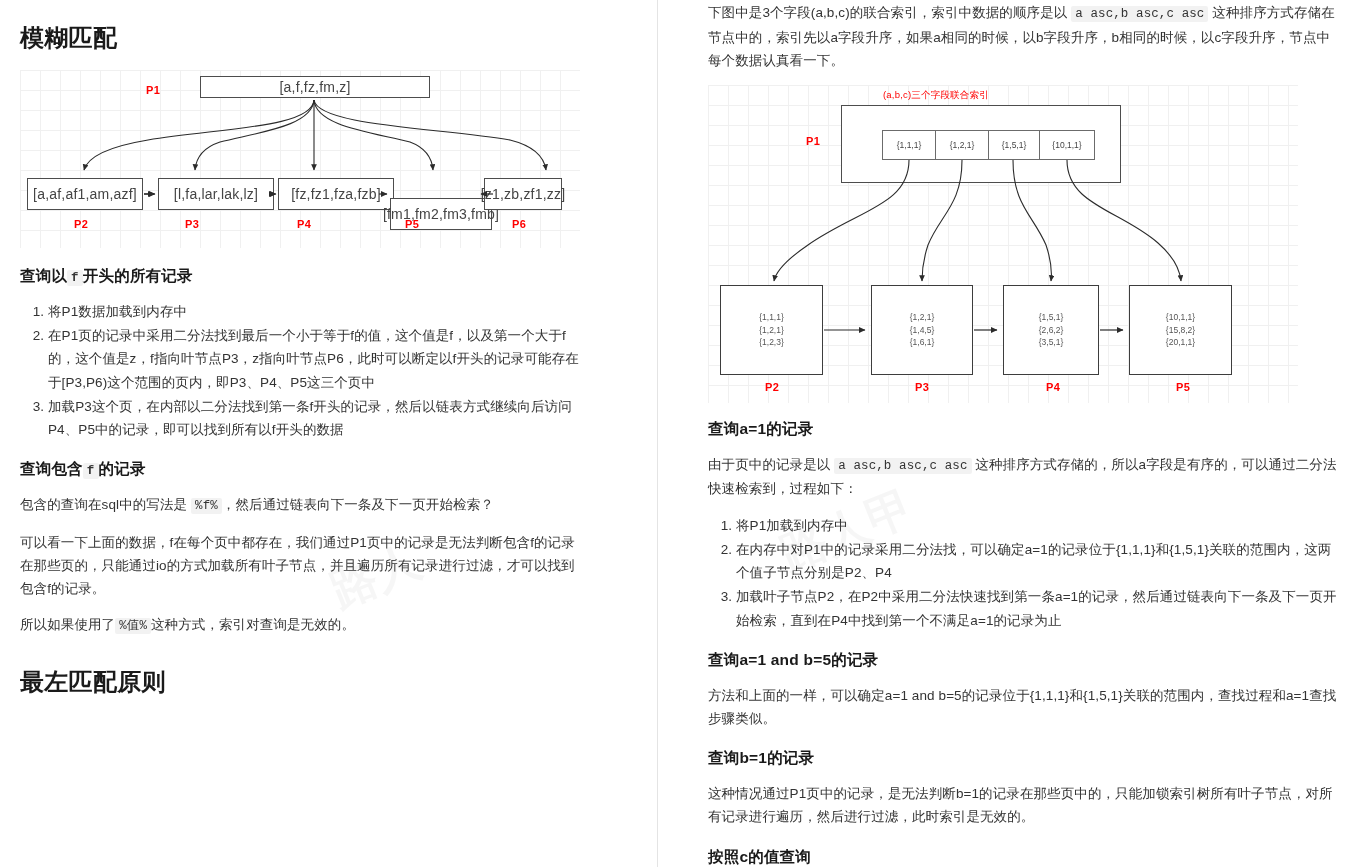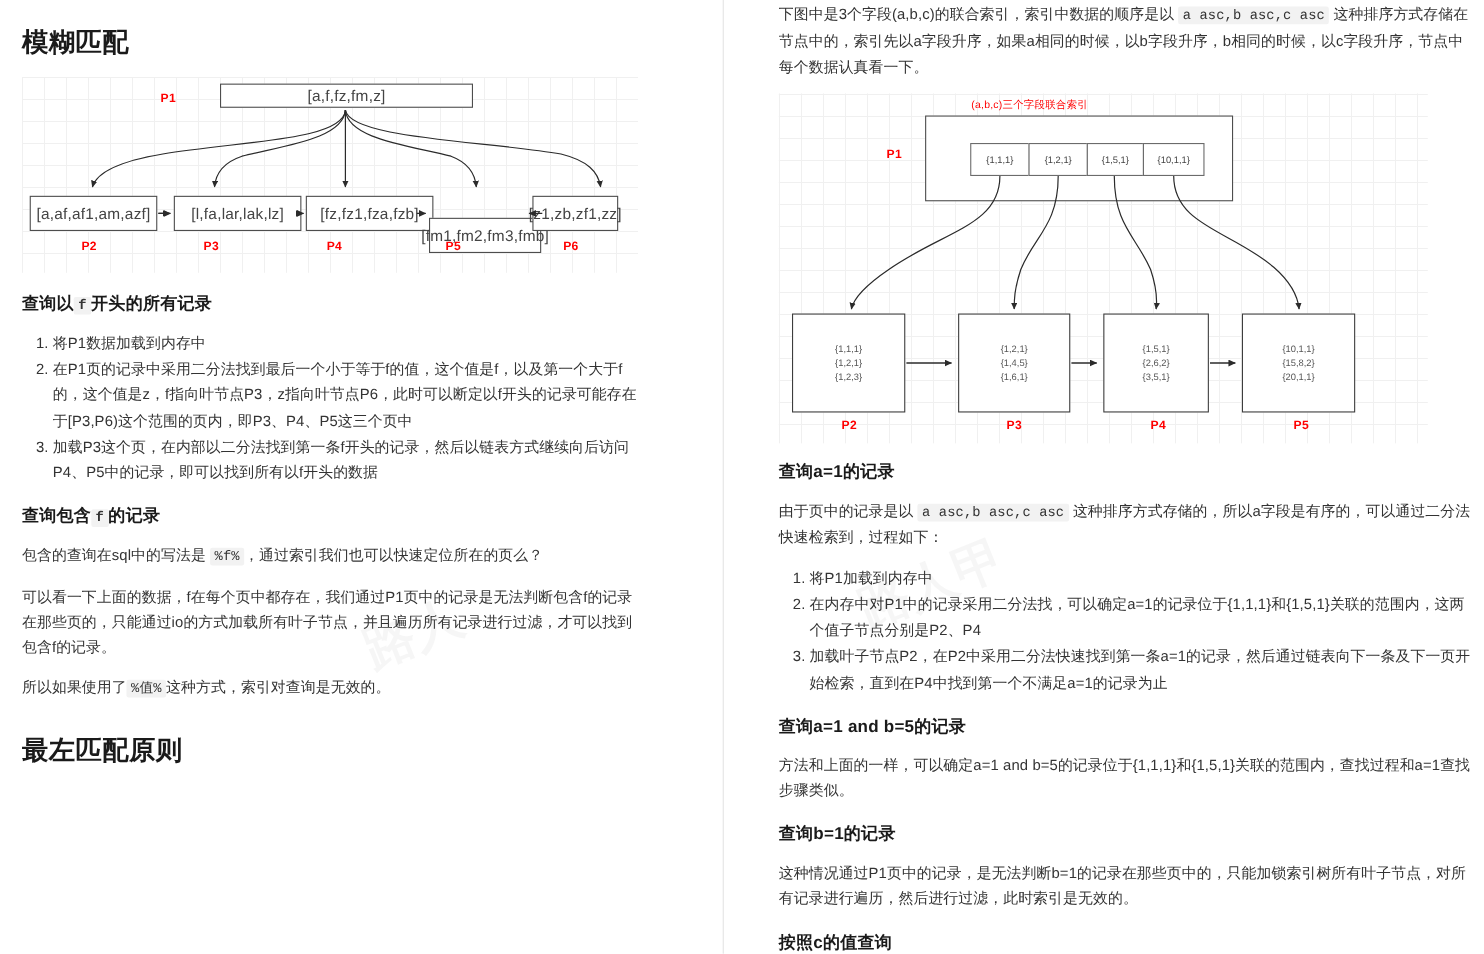--- a/index.html
+++ b/index.html
@@ -219,21 +219,21 @@
       <li>将P1数据加载到内存中</li>
       <li>在P1页的记录中采用二分法找到最后一个小于等于f的值，这个值是f，以及第一个大于f的，这个值是z，f指向叶节点P3，z指向叶节点P6，此时可以断定以f开头的记录可能存在于[P3,P6)这个范围的页内，即P3、P4、P5这三个页中</li>
       <li>加载P3这个页，在内部以二分法找到第一条f开头的记录，然后以链表方式继续向后访问P4、P5中的记录，即可以找到所有以f开头的数据</li>
     </ol>
 
     <h3 class="sub">
       <span>查询包含</span><code class="inl">f</code><span>的记录</span>
     </h3>
 
     <p>
-      <span>包含的查询在sql中的写法是</span> <code class="inl">%f%</code><span>，通过索引我们也可以快速定位所在的页么？</span>
+      <span>包含的查询在sql中的写法是</span> <code class="inl">%f%</code><span>，然后通过链表向下一条及下一页开始检索？</span>
     </p>
 
     <p>可以看一下上面的数据，f在每个页中都存在，我们通过P1页中的记录是无法判断包含f的记录在那些页的，只能通过io的方式加载所有叶子节点，并且遍历所有记录进行过滤，才可以找到包含f的记录。</p>
 
     <p>
       <span>所以如果使用了</span><code class="inl">%值%</code><span>这种方式，索引对查询是无效的。</span>
     </p>
 
     <h2 class="sec" style="margin-top:28px;">最左匹配原则</h2>
 

